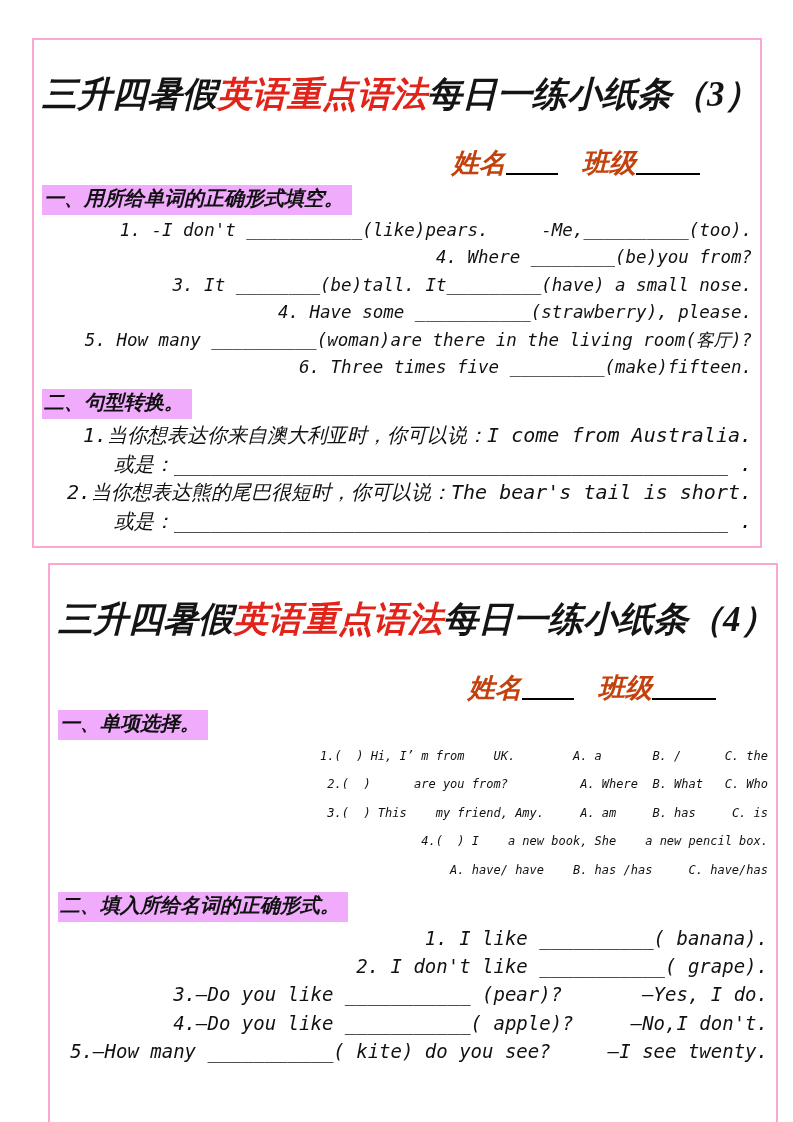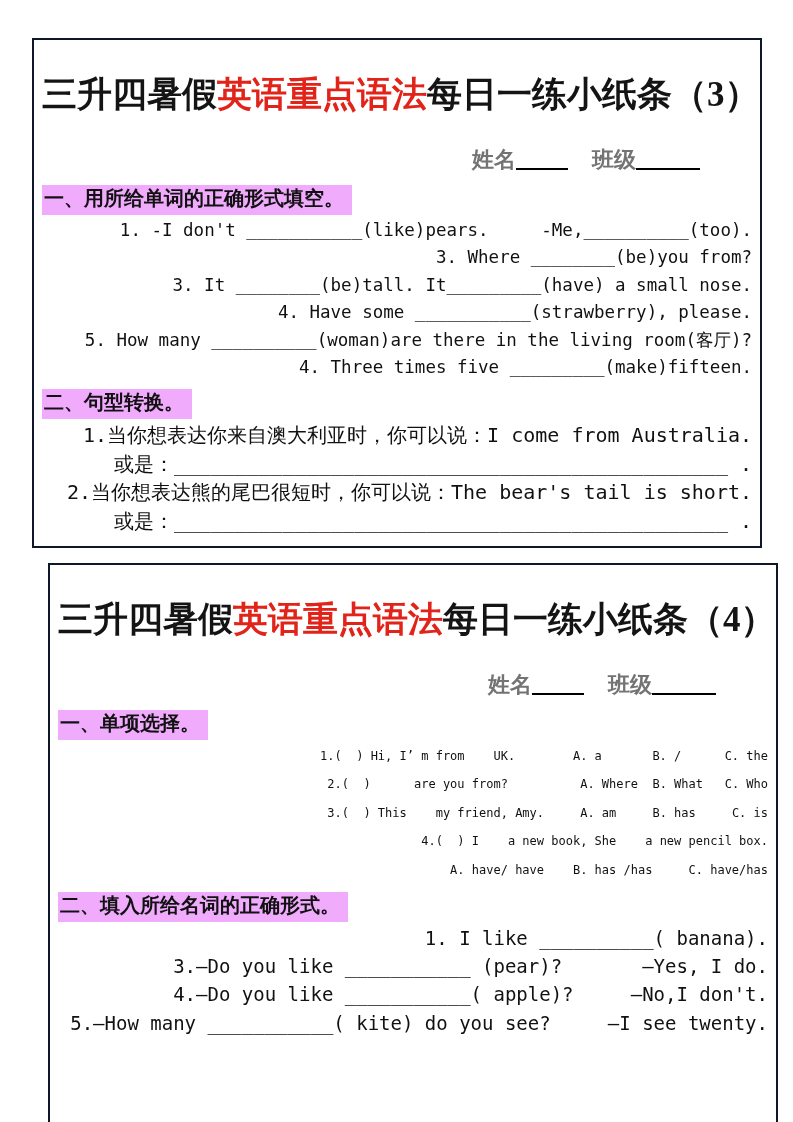--- a/index.html
+++ b/index.html
@@ -3,36 +3,36 @@
 <meta charset="utf-8">
 <style>
   html,body{margin:0;padding:0;}
   body{
     width:793px;height:1122px;background:#ffffff;
     font-family:"DejaVu Sans Mono","Liberation Mono",monospace;
     color:#101010;overflow:hidden;
   }
   .card{
     box-sizing:border-box;width:730px;margin-left:32px;
-    border:2px solid #0f172a;background:#ffffff;
-    padding:6px 8px 4px 8px;overflow:hidden;
+    border:2px solid #f9a8d4;background:#ffffff;
+    padding:6px 8px 4px 8px;overflow:hidden;font-style:italic;
   }
   .card-3{margin-top:38px;height:510px;}
   .card-4{margin-top:15px;height:646px;margin-left:48px;}
   .title{
     text-align:center;white-space:nowrap;
     font-family:"Liberation Serif","DejaVu Serif",serif;
     font-weight:bold;font-size:35px;line-height:52px;
     color:#141414;letter-spacing:0px;
   }
   .title .red{color:#e2231a;}
   .name-line{
     text-align:right;padding-right:52px;margin-top:5px;height:32px;
     font-family:"Liberation Serif","DejaVu Serif",serif;
-    font-weight:bold;font-size:22px;color:#737373;
+    font-weight:bold;font-size:27px;color:#c2410c;
   }
   .blank{display:inline-block;border-bottom:2px solid #000;height:1em;vertical-align:-3px;}
   .blank-name{width:52px;margin-right:24px;}
   .blank-class{width:64px;}
   .sec-header{margin:8px 0 2px 0;font-family:"Liberation Sans","DejaVu Sans",sans-serif;}
   .hl{
     background:#f0abfc;color:#111;font-weight:bold;font-size:20px;
     padding:1px 8px 4px 2px;display:inline-block;line-height:25px;
   }
   .line{white-space:pre;margin:0;color:#111;text-align:right;}
@@ -47,25 +47,25 @@
 <section class="card card-3">
   <h1 class="title"><span>三升四暑假</span><span class="red">英语重点语法</span><span>每日一练小纸条（3）</span></h1>
 
   <div class="name-line">
     <span>姓名</span><span class="blank blank-name"></span><span>班级</span><span class="blank blank-class"></span>
   </div>
 
   <div class="s-c3a">
     <div class="sec-header"><span class="hl">一、用所给单词的正确形式填空。</span></div>
     <p class="line">1. -I don't ___________(like)pears.     -Me,__________(too).</p>
-    <p class="line">3. Where ________(be)you from?</p>
+    <p class="line">4. Where ________(be)you from?</p>
     <p class="line">3. It ________(be)tall. It_________(have) a small nose.</p>
     <p class="line">4. Have some ___________(strawberry), please.</p>
     <p class="line">5. How many __________(woman)are there in the living room(客厅)?</p>
-    <p class="line">4. Three times five _________(make)fifteen.</p>
+    <p class="line">6. Three times five _________(make)fifteen.</p>
   </div>
 
   <div class="s-c3b">
     <div class="sec-header"><span class="hl">二、句型转换。</span></div>
     <p class="line">1.当你想表达你来自澳大利亚时，你可以说：I come from Australia.</p>
     <p class="line">或是：______________________________________________ .</p>
     <p class="line">2.当你想表达熊的尾巴很短时，你可以说：The bear's tail is short.</p>
     <p class="line">或是：______________________________________________ .</p>
 
   </div>
@@ -83,18 +83,19 @@
     <p class="line">1.(  ) Hi, I’ m from    UK.        A. a       B. /      C. the</p>
     <p class="line">2.(  )      are you from?          A. Where  B. What   C. Who</p>
     <p class="line">3.(  ) This    my friend, Amy.     A. am     B. has     C. is</p>
     <p class="line">4.(  ) I    a new book, She    a new pencil box.</p>
     <p class="line">A. have/ have    B. has /has     C. have/has</p>
   </div>
 
   <div class="s-c4b">
     <div class="sec-header"><span class="hl">二、填入所给名词的正确形式。</span></div>
     <p class="line">1. I like __________( banana).</p>
+    <p class="line">2. I don't like ___________( grape).</p>
     <p class="line">3.—Do you like ___________ (pear)?       —Yes, I do.</p>
     <p class="line">4.—Do you like ___________( apple)?     —No,I don't.</p>
     <p class="line">5.—How many ___________( kite) do you see?     —I see twenty.</p>
 
   </div>
 </section>
 
 </body></html>

